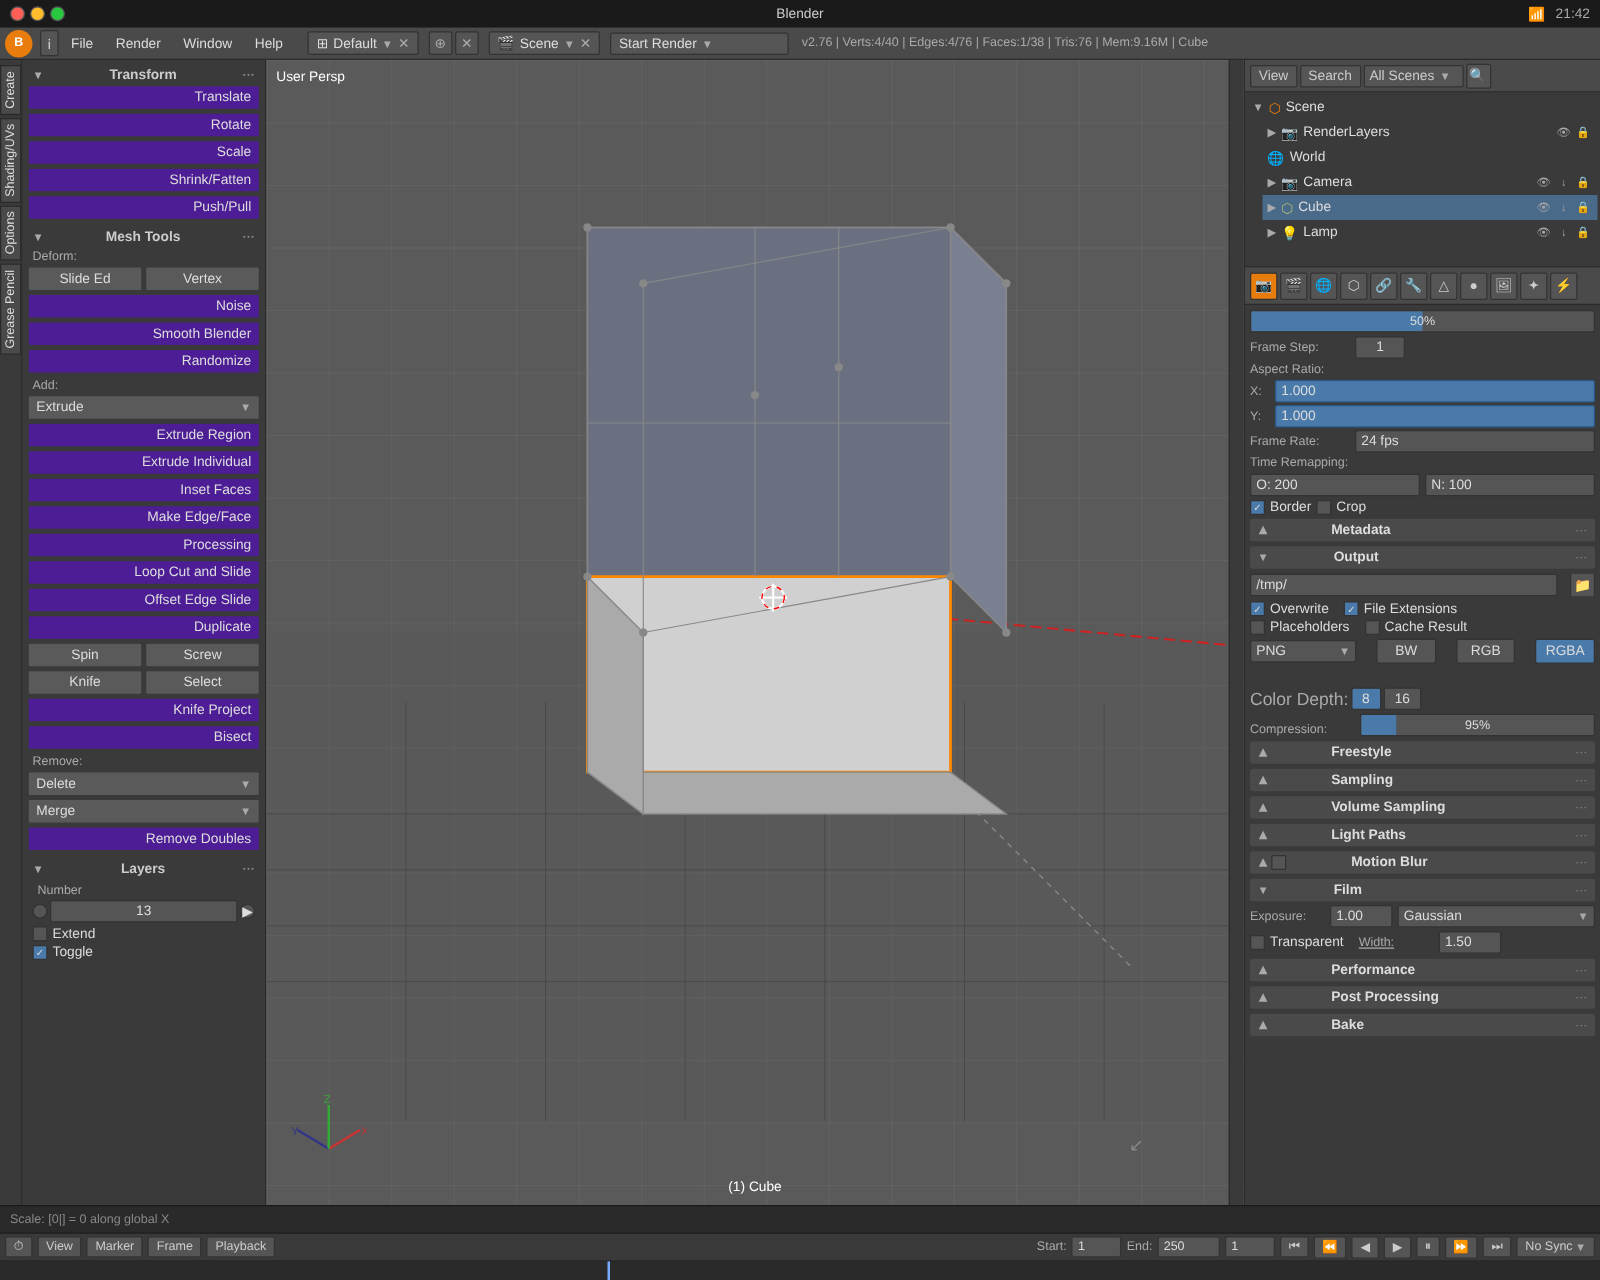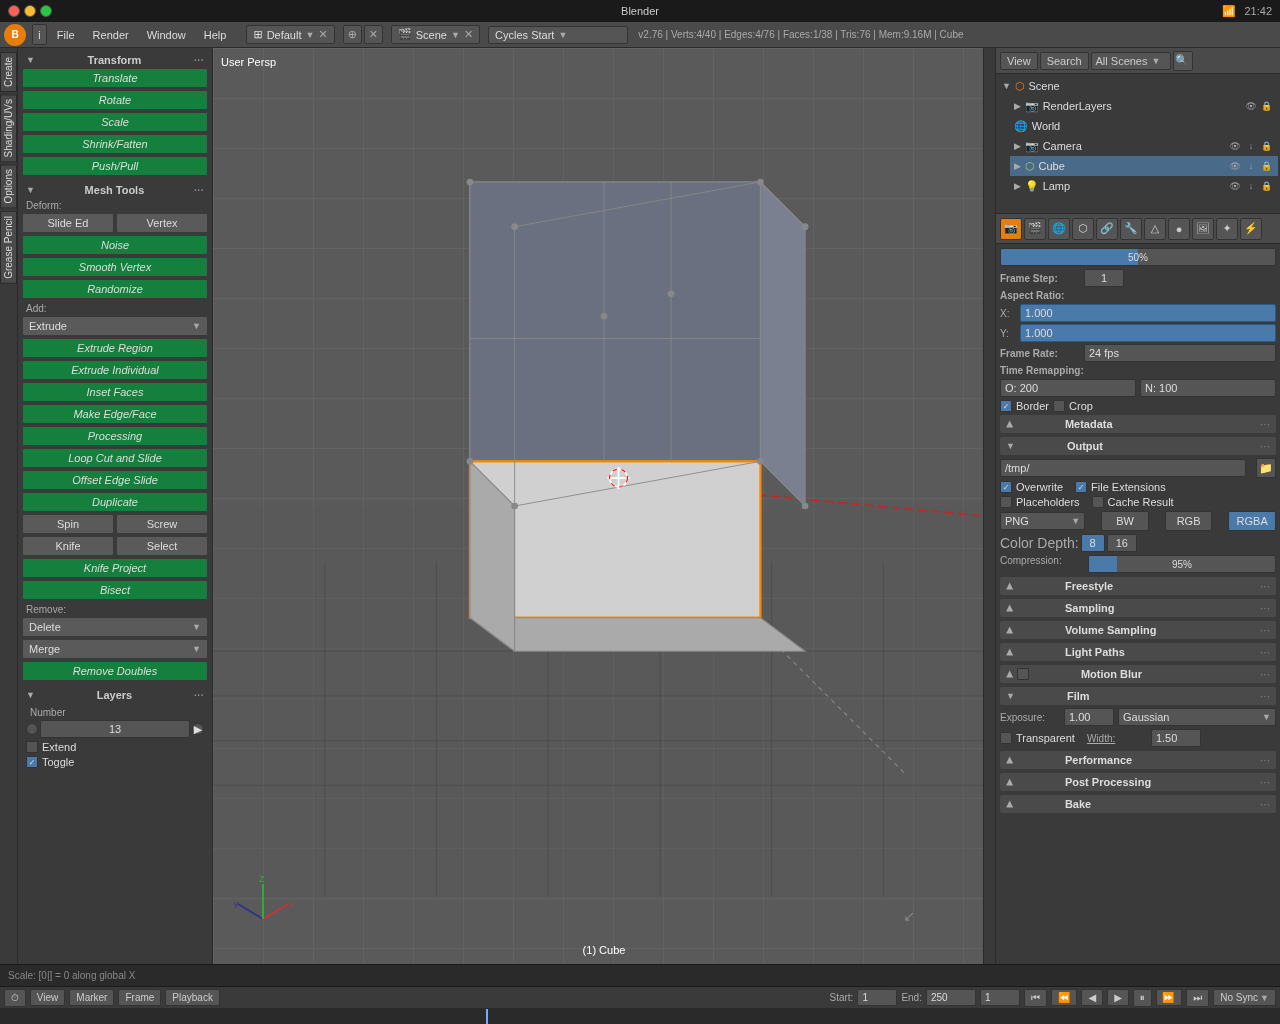--- a/index.html
+++ b/index.html
@@ -115,30 +115,29 @@
       padding: 2px 4px;
       cursor: pointer;
       color: #ccc;
       font-size: 11px;
       font-weight: bold;
     }
     .panel-dots { color: #888; font-size: 10px; }
 
     .tool-btn {
       width: 100%;
-      background: #15803d;
+      background: #4c1d95;
       border: 1px solid #3a3a3a;
       color: #ddd;
       padding: 3px 6px;
       margin-bottom: 2px;
       cursor: pointer;
       border-radius: 2px;
-      text-align: center;
+      text-align: right;
       font-size: 11px;
-      font-style: italic;
     }
     .tool-btn-row {
       display: flex; gap: 2px; margin-bottom: 2px;
     }
     .tool-btn-half {
       flex: 1;
       background: #5a5a5a;
       border: 1px solid #3a3a3a;
       color: #ddd;
       padding: 3px 4px;
@@ -271,21 +270,21 @@
       overflow-y: auto;
       padding: 4px;
     }
 
     .prop-row {
       display: flex; align-items: center;
       margin-bottom: 3px;
       gap: 4px;
     }
     .prop-label {
-      color: #aaa; font-size: 10px; min-width: 80px; font-weight: bold;
+      color: #aaa; font-size: 10px; min-width: 80px;
     }
     .prop-input {
       background: #555; border: 1px solid #333;
       color: #ddd; padding: 2px 4px; font-size: 11px;
       flex: 1; border-radius: 2px; min-width: 0;
     }
 
     .prop-section {
       margin-bottom: 4px;
     }
@@ -324,21 +323,21 @@
       color: #ddd; padding: 2px 4px; font-size: 11px; border-radius: 2px;
     }
     .prop-folder-btn {
       width: 20px; height: 20px;
       background: #555; border: 1px solid #333;
       display: flex; align-items: center; justify-content: center;
       cursor: pointer; color: #aaa; font-size: 11px;
     }
 
     .format-row {
-      display: flex; align-items: center; gap: 16px; margin-bottom: 3px;
+      display: flex; align-items: center; gap: 16px; margin-bottom: 19px;
     }
     .format-btn {
       flex: 1; padding: 3px 4px;
       background: #555; border: 1px solid #333;
       color: #ddd; font-size: 11px; cursor: pointer;
       border-radius: 2px; text-align: center;
     }
     .format-btn.active { background: #4a7aaa; }
     .format-dropdown {
       flex: 2; background: #555; border: 1px solid #333;
@@ -352,21 +351,21 @@
     }
     .cd-label { color: #aaa; font-size: 14px; min-width: 70px; }
     .cd-btn {
       padding: 2px 8px;
       background: #555; border: 1px solid #333;
       color: #ddd; font-size: 11px; cursor: pointer;
       border-radius: 2px;
     }
     .cd-btn.active { background: #4a7aaa; }
     .compression-row {
-      display: flex; align-items: flex-start; gap: 8px; margin-bottom: 3px;
+      display: flex; align-items: flex-end; gap: 8px; margin-bottom: 3px;
     }
     .comp-label { color: #aaa; font-size: 10px; min-width: 80px; }
     .comp-slider {
       flex: 1; height: 18px;
       background: #555; border: 1px solid #333;
       border-radius: 2px; position: relative; overflow: hidden;
     }
     .comp-slider-fill {
       height: 100%; background: #4a7aaa;
       position: absolute; left: 0; top: 0; width: 15%;
@@ -562,21 +561,21 @@
   <div class="menu-scene-box">
     <span>🎬</span>
     <span>Scene</span>
     <span style="color:#aaa;font-size:9px;">▼</span>
     <span style="color:#aaa;">✕</span>
   </div>
 
   <span style="width:4px;"></span>
 
   <div class="menu-engine-box">
-    <span>Cycles Start</span>
+    <span>Start Render</span>
     <span style="color:#aaa;font-size:9px;">▼</span>
   </div>
 
   <span class="menu-info">v2.76 | Verts:4/40 | Edges:4/76 | Faces:1/38 | Tris:76 | Mem:9.16M | Cube</span>
 </div>
 
 <div id="main-layout">
 
   <div style="width:18px;background:#3a3a3a;border-right:1px solid #2a2a2a;display:flex;flex-direction:column;align-items:center;padding-top:4px;overflow:hidden;">
     <div style="writing-mode:vertical-rl;transform:rotate(180deg);padding:4px 2px;cursor:pointer;color:#ddd;font-size:10px;background:#4a4a4a;border:1px solid #2a2a2a;margin-bottom:2px;text-align:center;">Create</div>
@@ -606,21 +605,21 @@
       <span>Mesh Tools</span>
       <span class="panel-dots">···</span>
     </div>
 
     <div class="tool-label">Deform:</div>
     <div class="tool-btn-row">
       <button class="tool-btn-half">Slide Ed</button>
       <button class="tool-btn-half">Vertex</button>
     </div>
     <button class="tool-btn">Noise</button>
-    <button class="tool-btn">Smooth Vertex</button>
+    <button class="tool-btn">Smooth Blender</button>
     <button class="tool-btn">Randomize</button>
 
     <div class="tool-label">Add:</div>
     <div class="tool-dropdown">
       <span>Extrude</span>
       <span class="arrow">▼</span>
     </div>
     <button class="tool-btn">Extrude Region</button>
     <button class="tool-btn">Extrude Individual</button>
     <button class="tool-btn">Inset Faces</button>

